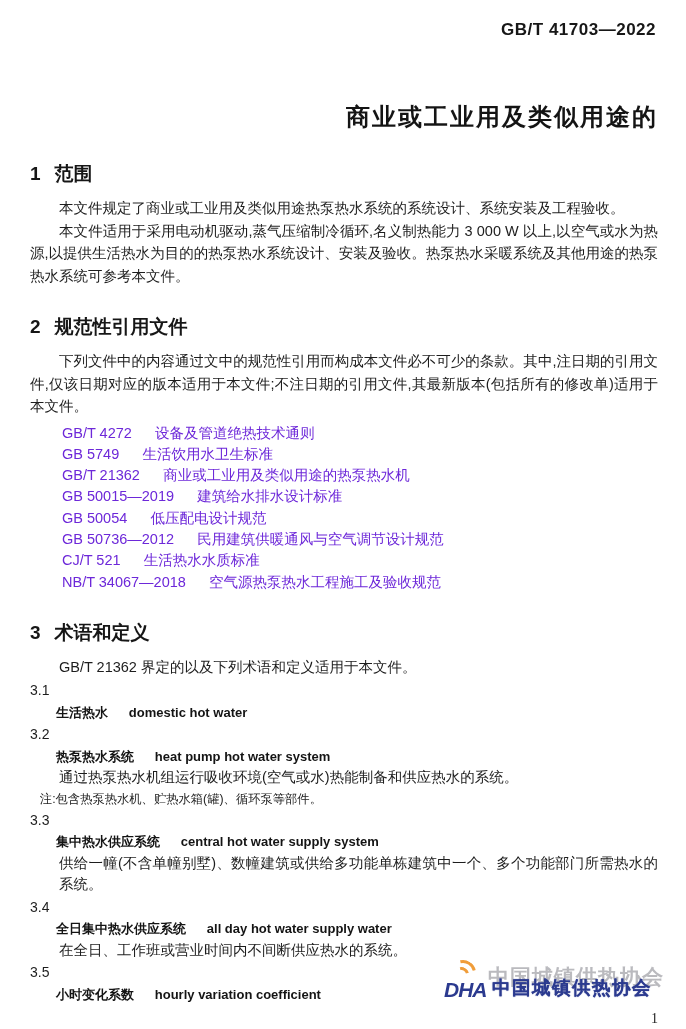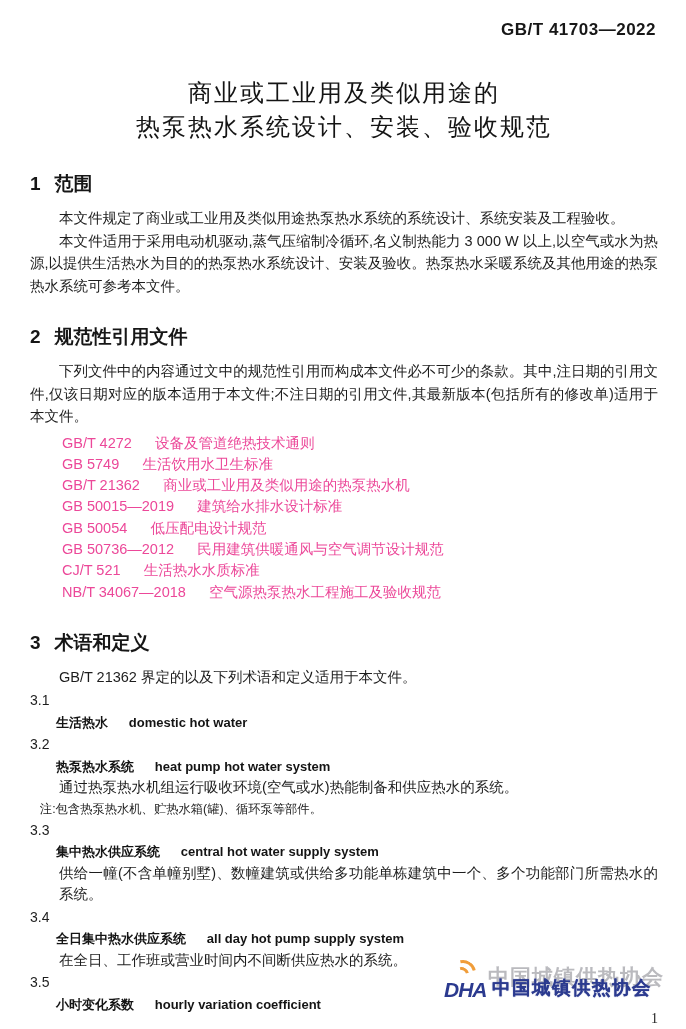--- a/index.html
+++ b/index.html
@@ -25,23 +25,23 @@
   }
   .doc-code {
     font-size: 17px;
     font-weight: bold;
     letter-spacing: 0.5px;
     color: #171717;
   }
 
   
   .doc-title {
-    margin-top: 36px;
-    text-align: center;
-    font-weight: normal;
+    margin-top: 60px;
+    text-align: right;
+    font-weight: bold;
     color: #141414;
   }
   .doc-title .t-line {
     font-size: 24px;
     line-height: 34px;
     letter-spacing: 2px;
   }
 
   
   .section-heading {
@@ -61,21 +61,21 @@
     text-indent: 2em;
     color: #1d1d1d;
   }
   .para.follow { margin-top: 0; }
 
   
   .ref-list { margin-top: 5px; margin-left: 2em; }
   .ref-line {
     font-size: 14.5px;
     line-height: 21.3px;
-    color: #ec4899;
+    color: #6d28d9;
     white-space: nowrap;
   }
   .ref-code { margin-right: 1.6em; }
 
   
   .terms-area { margin-top: 2px; }
   .term-block { margin-top: 1px; }
   .term-id {
     font-size: 14px;
     line-height: 21.5px;
@@ -176,21 +176,20 @@
 <body>
 
 <div class="page">
 
   <div class="doc-header">
     <span class="doc-code">GB/T 41703—2022</span>
   </div>
 
   <div class="doc-title">
     <div class="t-line">商业或工业用及类似用途的</div>
-    <div class="t-line">热泵热水系统设计、安装、验收规范</div>
   </div>
 
   <div class="section-heading">
     <span class="sec-num">1</span><span class="sec-title">范围</span>
   </div>
   <p class="para">本文件规定了商业或工业用及类似用途热泵热水系统的系统设计、系统安装及工程验收。</p>
   <p class="para follow">本文件适用于采用电动机驱动,蒸气压缩制冷循环,名义制热能力 3 000 W 以上,以空气或水为热源,以提供生活热水为目的的热泵热水系统设计、安装及验收。热泵热水采暖系统及其他用途的热泵热水系统可参考本文件。</p>
 
   <div class="section-heading">
     <span class="sec-num">2</span><span class="sec-title">规范性引用文件</span>
@@ -251,21 +250,21 @@
       <div class="term-id">3.3</div>
       <div class="term-name">
         <span class="term-zh">集中热水供应系统</span><span class="term-en">central hot water supply system</span>
       </div>
       <div class="term-def">供给一幢(不含单幢别墅)、数幢建筑或供给多功能单栋建筑中一个、多个功能部门所需热水的系统。</div>
     </div>
 
     <div class="term-block">
       <div class="term-id">3.4</div>
       <div class="term-name">
-        <span class="term-zh">全日集中热水供应系统</span><span class="term-en">all day hot pump supply system</span>
+        <span class="term-zh">全日集中热水供应系统</span><span class="term-en">all day hot water supply water</span>
       </div>
       <div class="term-def">在全日、工作班或营业时间内不间断供应热水的系统。</div>
     </div>
 
     <div class="term-block">
       <div class="term-id">3.5</div>
       <div class="term-name">
         <span class="term-zh">小时变化系数</span><span class="term-en">hourly variation coefficient</span>
       </div>
 

